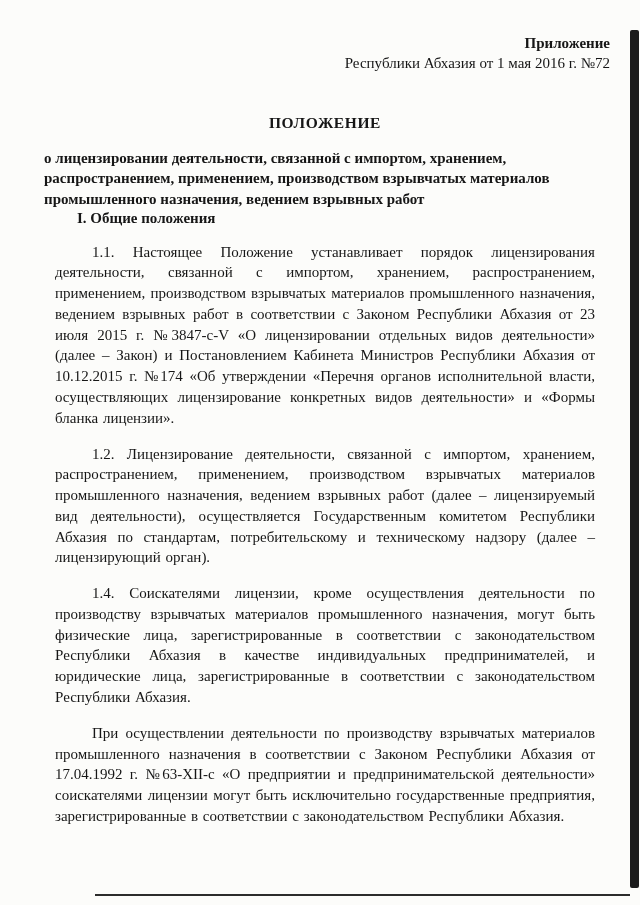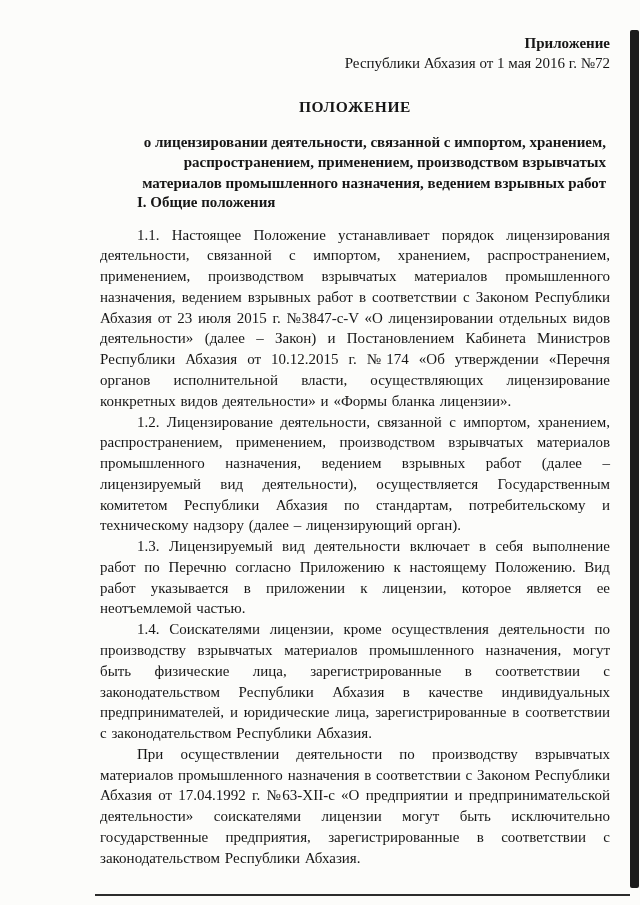--- a/index.html
+++ b/index.html
@@ -11,59 +11,59 @@
     height: 905px;
     background: #fcfcfa;
     position: relative;
     overflow: hidden;
     font-family: "Liberation Serif", "DejaVu Serif", serif;
     color: #161616;
   }
   .page {
     position: absolute;
     inset: 0;
-    padding: 34px 30px 0 100px;
+    padding: 34px 30px 0 40px;
     box-sizing: border-box;
   }
   .header-block {
     text-align: right;
     font-size: 15px;
     line-height: 1.32;
   }
   .header-line-1 {
     font-weight: bold;
   }
   .doc-title {
     text-align: center;
     font-weight: bold;
     font-size: 15.5px;
     letter-spacing: 0.6px;
-    margin-top: 24px;
+    margin-top: 40px;
   }
   .doc-subtitle {
-    text-align: right;
+    text-align: left;
     font-weight: bold;
     font-size: 15px;
     line-height: 1.38;
     margin-top: 16px;
     padding: 0 4px;
   }
   .section-heading {
     font-weight: bold;
     font-size: 15px;
     padding-left: 37px;
   }
   .body-text {
     margin-top: 14px;
     font-size: 15px;
     line-height: 1.385;
     text-align: justify;
   }
   .body-text p {
-    margin: 0;
+    margin: 15px;
     text-indent: 37px;
     word-spacing: 1px;
   }
   
   .scan-bar-right {
     position: absolute;
     top: 30px;
     right: 1px;
     width: 9px;
     height: 858px;
@@ -91,21 +91,20 @@
 
   <div class="doc-title">ПОЛОЖЕНИЕ</div>
 
   <div class="doc-subtitle">о лицензировании деятельности, связанной с импортом, хранением, распространением, применением, производством взрывчатых материалов промышленного назначения, ведением взрывных работ</div>
 
   <div class="section-heading">I. Общие положения</div>
 
   <div class="body-text">
     <p>1.1. Настоящее Положение устанавливает порядок лицензирования деятельности, связанной с импортом, хранением, распространением, применением, производством взрывчатых материалов промышленного назначения, ведением взрывных работ в соответствии с Законом Республики Абхазия от 23 июля 2015 г. №3847-с-V «О лицензировании отдельных видов деятельности» (далее – Закон) и Постановлением Кабинета Министров Республики Абхазия от 10.12.2015 г. №174 «Об утверждении «Перечня органов исполнительной власти, осуществляющих лицензирование конкретных видов деятельности» и «Формы бланка лицензии».</p>
     <p>1.2. Лицензирование деятельности, связанной с импортом, хранением, распространением, применением, производством взрывчатых материалов промышленного назначения, ведением взрывных работ (далее – лицензируемый вид деятельности), осуществляется Государственным комитетом Республики Абхазия по стандартам, потребительскому и техническому надзору (далее – лицензирующий орган).</p>
-    <p>1.3. Лицензируемый вид деятельности включает в себя выполнение работ по Перечню согласно Приложению к настоящему Положению. Вид работ указывается в приложении к лицензии, которое является ее неотъемлемой частью.</p>
     <p>1.4. Соискателями лицензии, кроме осуществления деятельности по производству взрывчатых материалов промышленного назначения, могут быть физические лица, зарегистрированные в соответствии с законодательством Республики Абхазия в качестве индивидуальных предпринимателей, и юридические лица, зарегистрированные в соответствии с законодательством Республики Абхазия.</p>
     <p>При осуществлении деятельности по производству взрывчатых материалов промышленного назначения в соответствии с Законом Республики Абхазия от 17.04.1992 г. №63-XII-с «О предприятии и предпринимательской деятельности» соискателями лицензии могут быть исключительно государственные предприятия, зарегистрированные в соответствии с законодательством Республики Абхазия.</p>
   </div>
 
 </div>
 
 <div class="scan-bar-right"></div>
 <div class="scan-line-bottom"></div>
 
 </body></html>

